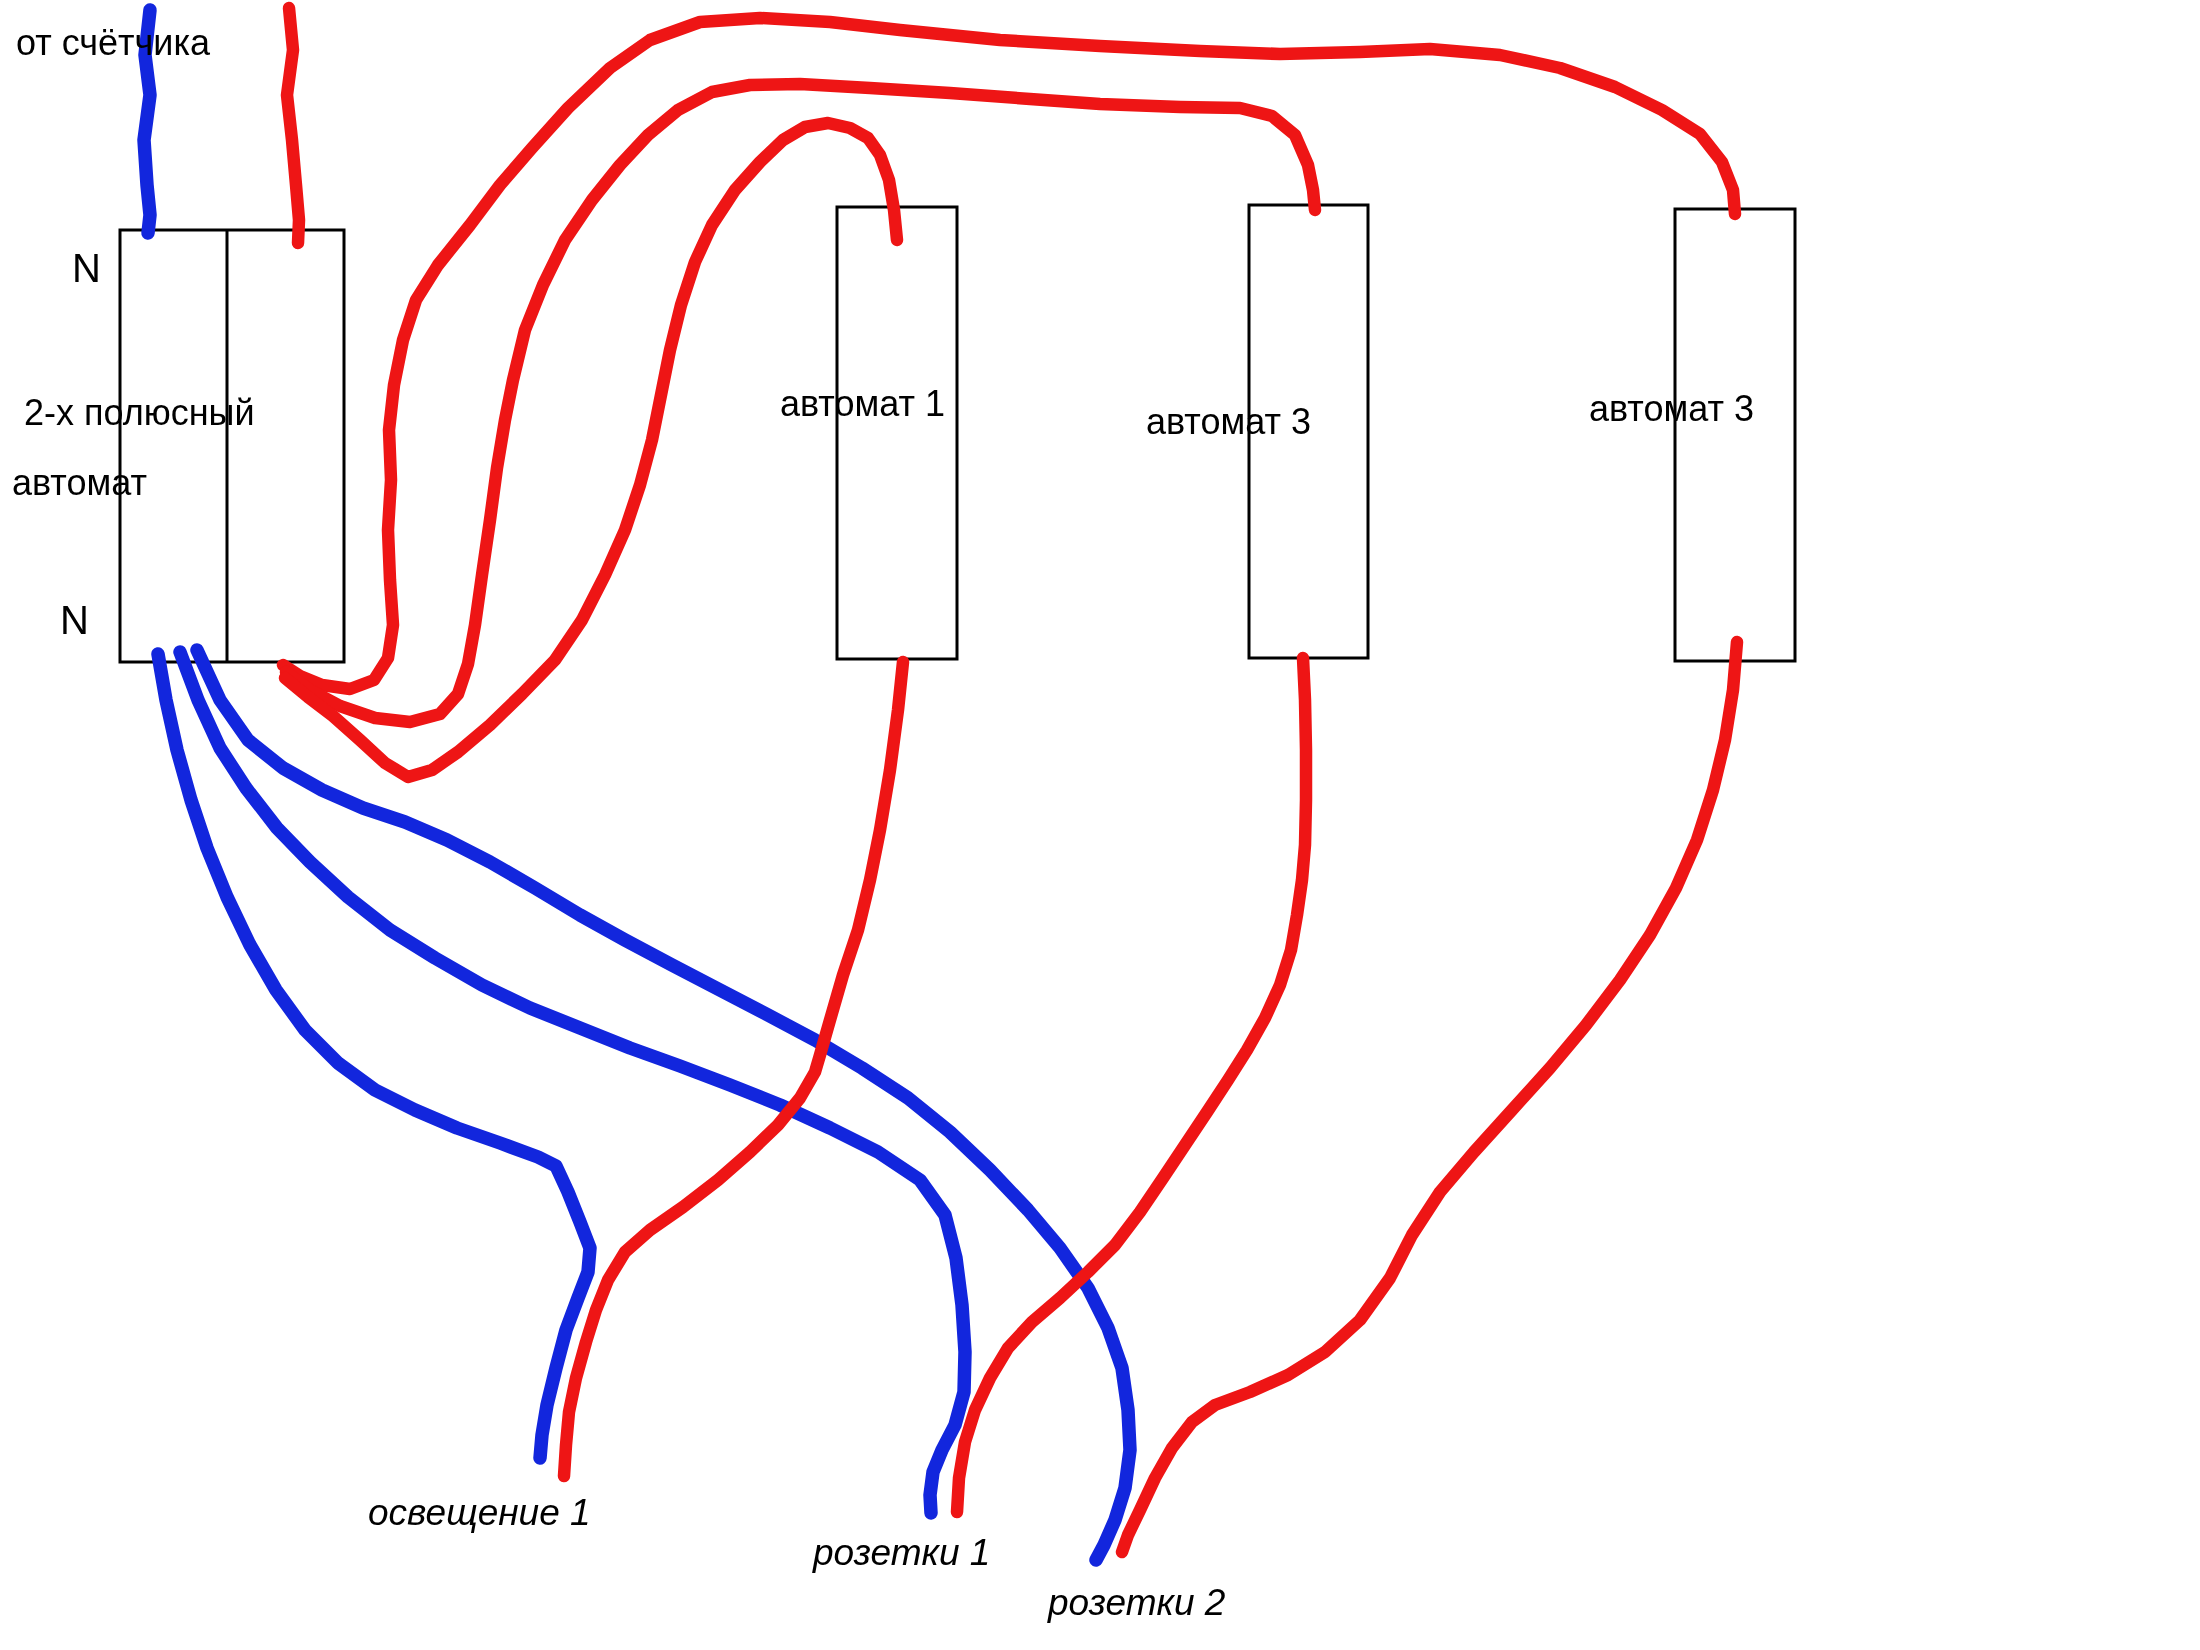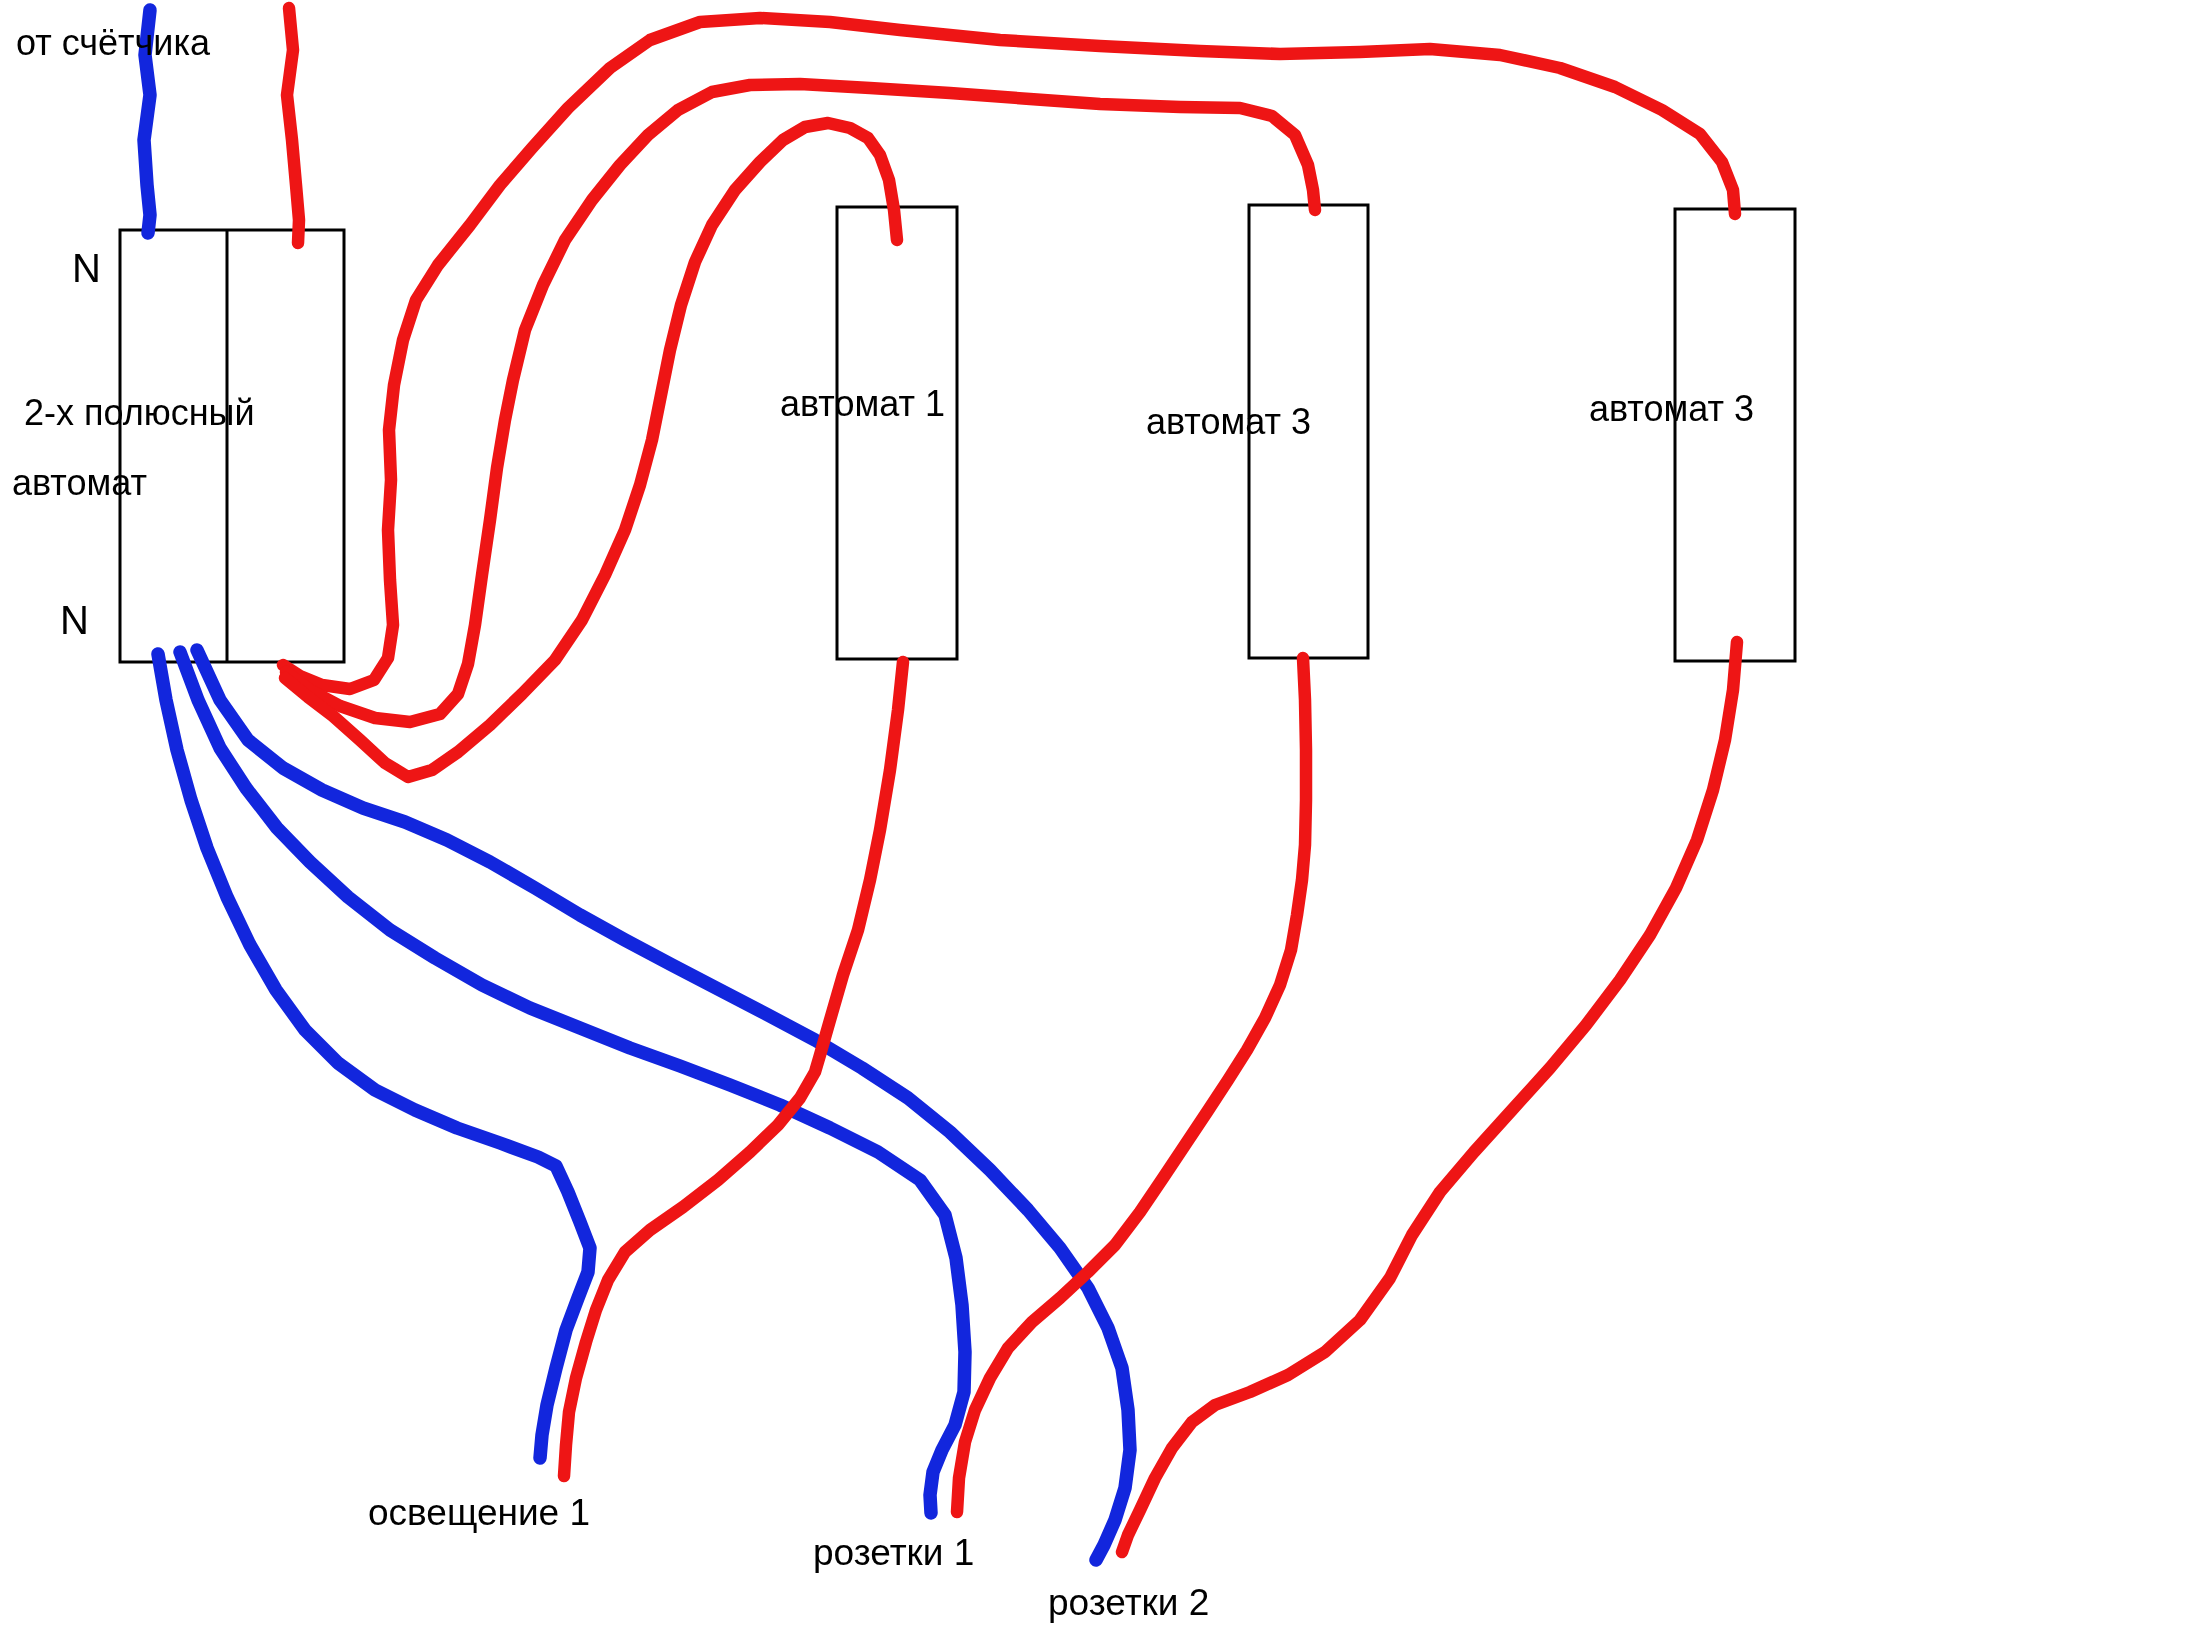--- a/index.html
+++ b/index.html
@@ -13,21 +13,21 @@
   #wires{position:absolute;left:0;top:0;width:2200px;height:1650px;}
   .lbl{
     position:absolute;
     color:#000000;
     font-size:36px;
     line-height:1.15;
     white-space:nowrap;
     letter-spacing:0px;
   }
   .lbl.big{font-size:40px;}
-  .lbl.bottom{font-size:37px;}
+  .lbl.bottom{font-size:37px;font-style:italic;}
 </style>
 </head>
 <body>
 
 <div id="canvas">
 
   <svg id="wires" viewBox="0 0 2200 1650" xmlns="http://www.w3.org/2000/svg">
 
     <g fill="none" stroke="#000000" stroke-width="3">
       <rect x="120" y="230" width="224" height="432" stroke="#000000"></rect>

